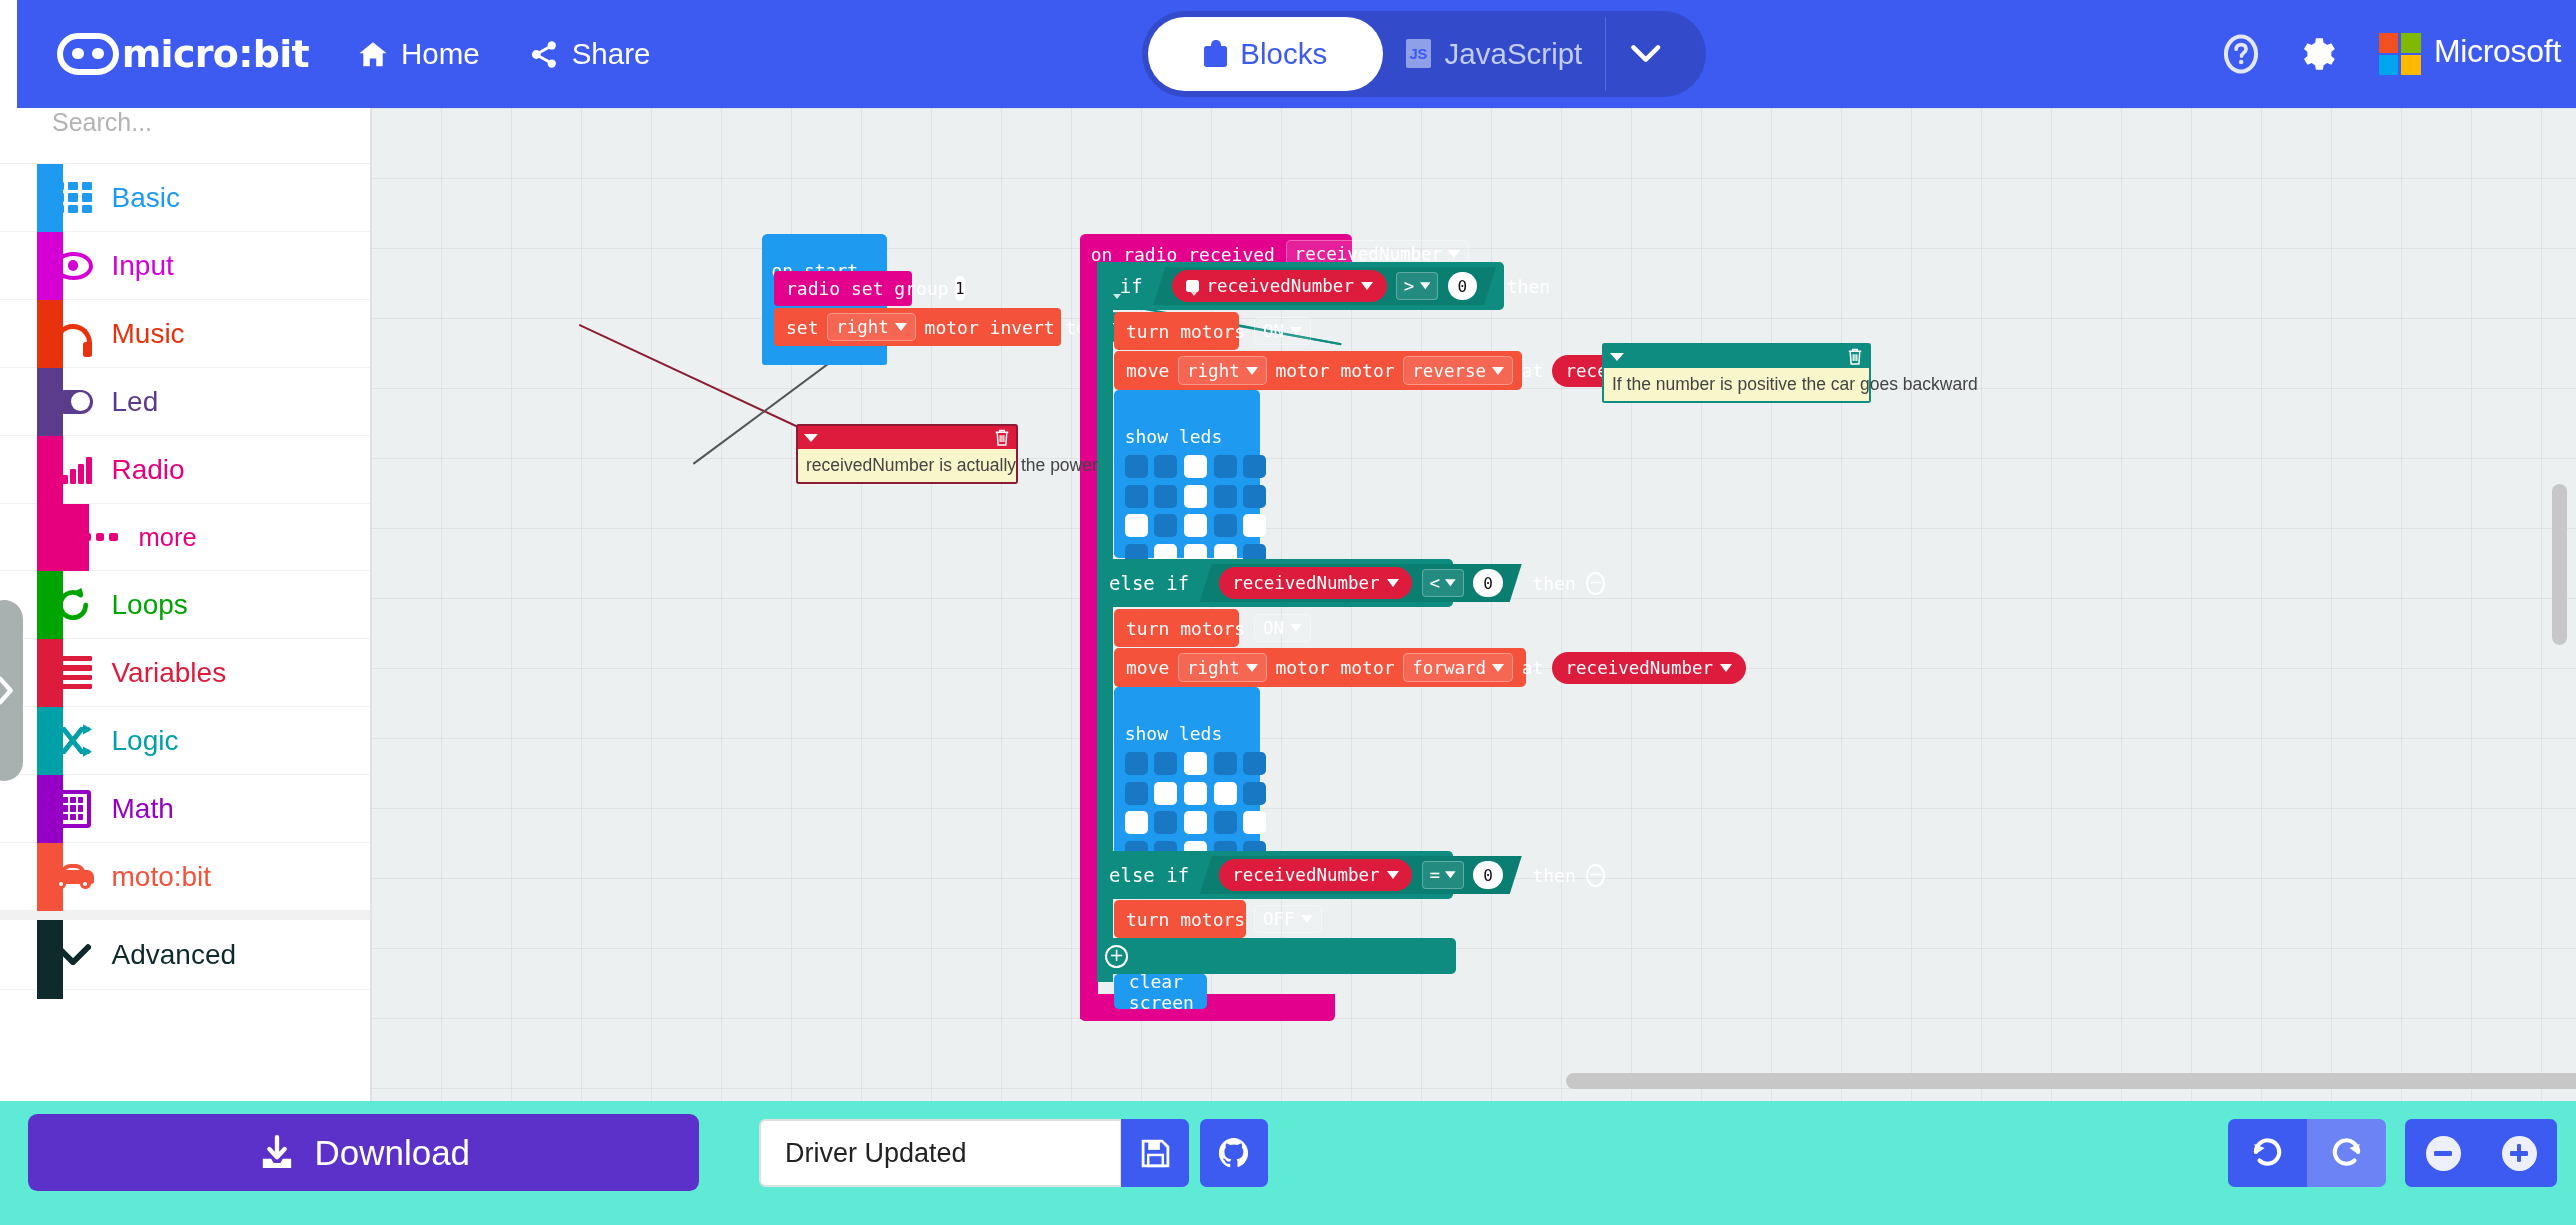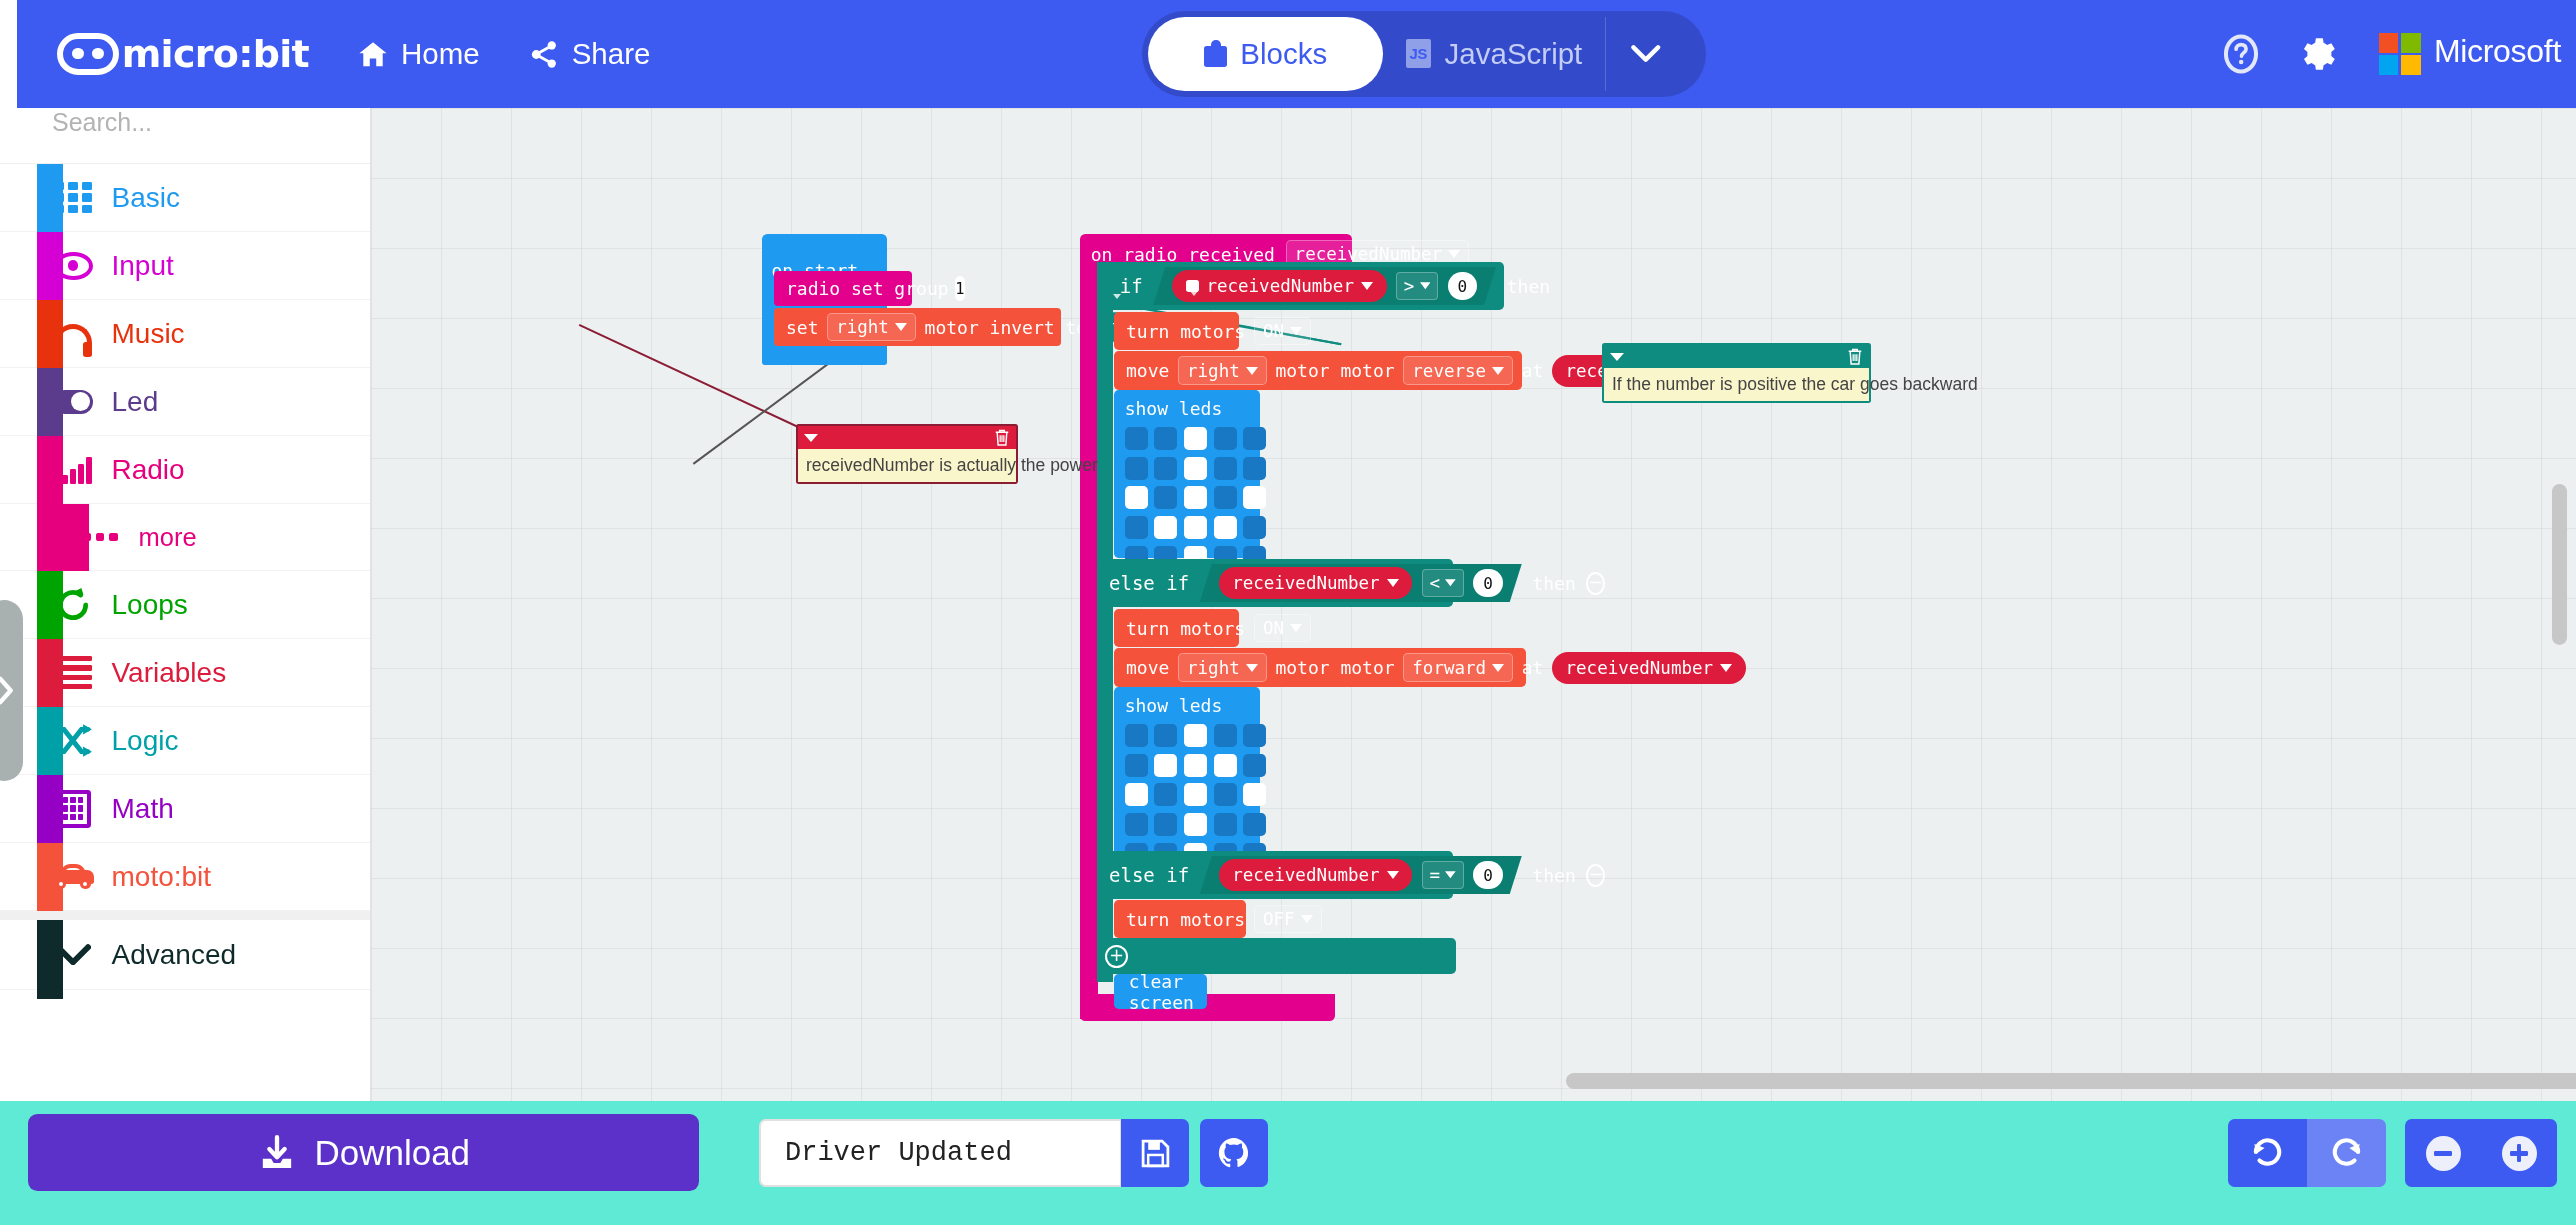--- a/index.html
+++ b/index.html
@@ -287,21 +287,21 @@
   .redblk {
     position:absolute; background:#F4523B; border-radius:4.7px;
     display:flex; align-items:center; gap:8.7px; padding-left:12px;
   }
   
   .leds {
     position:absolute; background:#1E9AF0; border-radius:4.7px;
     padding: 8px 10.7px 10.7px 10.7px;
   }
   .leds .l { font-size:18px; color:#fff; margin-bottom:8px; display:block;
-             font-family:"DejaVu Sans Mono",monospace;}
+             font-family:"DejaVu Sans Mono",monospace;margin-top:28px;}
   .ledgrid { display:grid; grid-template-columns:repeat(5,23px);
              grid-template-rows:repeat(5,23px); gap:6.7px; }
   .ledgrid i { border-radius:4.7px; display:block; background:#1878C4; }
   .ledgrid i.on { background:#fff; }
   .clearscr {
     position:absolute; background:#1E9AF0; border-radius:4.7px;
     display:flex; align-items:center; padding: 0 14.8px; color:#fff;
     font-size:18px; font-family:"DejaVu Sans Mono",monospace;
   }
 
@@ -331,21 +331,21 @@
     justify-content:center; gap:17.5px; cursor:pointer;
   }
   .dl-btn .t { color:#fff; font-size:35px; }
   .name-box {
     position:absolute; left:759px; top:18px; width:363px; height:68px;
     border:2px solid #e0e0e0; border-radius:6.7px 0 0 6.7px;
     display:flex; align-items:center; padding-left:24px; background:#fff;
   }
   .name-box input {
     border:none; outline:none; font-size:27px; color:#222; width:100%;
-    font-family:Liberation Mono, monospace; background:transparent;
+    font-family:Liberation Sans, sans-serif; background:transparent;
   }
   .sq-btn {
     position:absolute; top:18px; width:68px; height:68px; background:#3D5AF1;
     display:flex; align-items:center; justify-content:center; cursor:pointer;
   }
   .sq-btn.save { left:1121px; border-radius:0 6.7px 6.7px 0; }
   .sq-btn.gh { left:1200px; border-radius:6.7px; }
   .urgroup { position:absolute; left:2228px; top:18px; display:flex; }
   .urgroup .b {
     width:79px; height:68px; background:#3D5AF1; display:flex;

